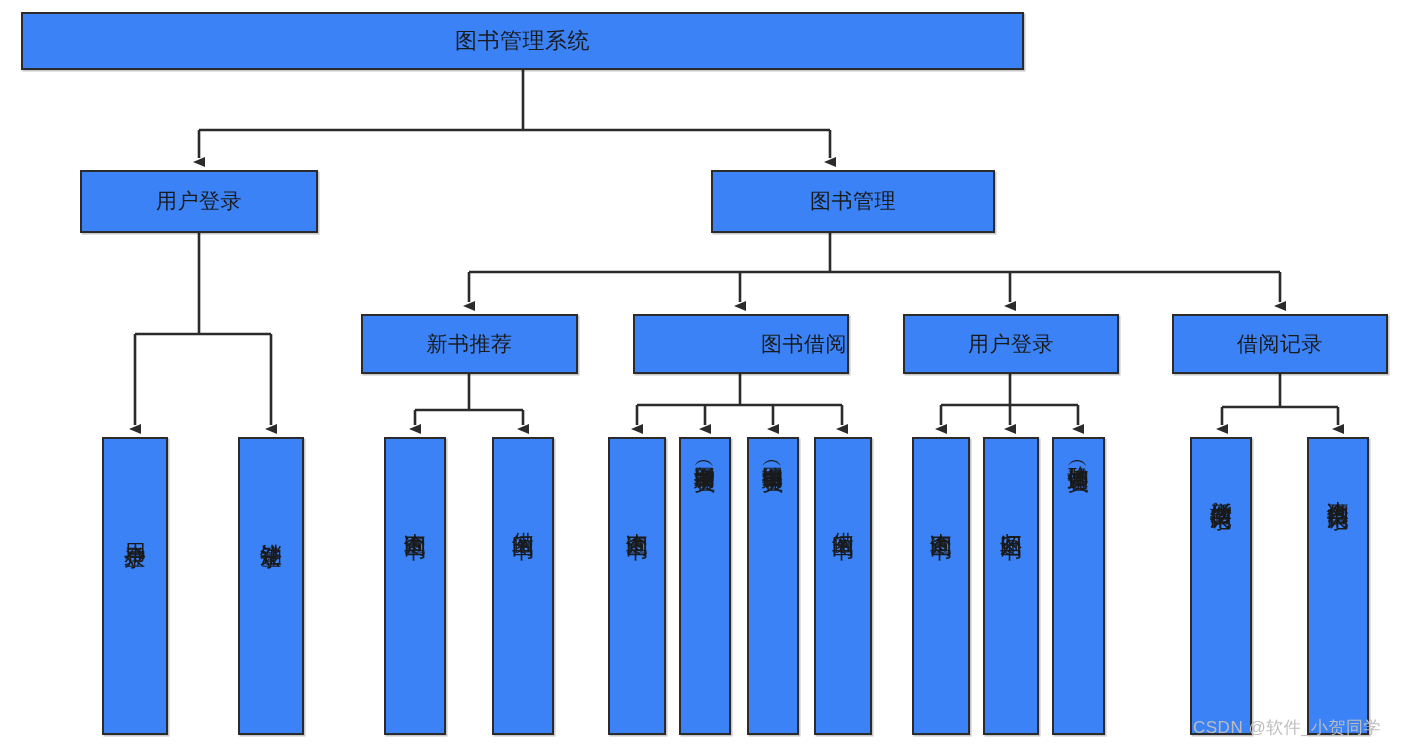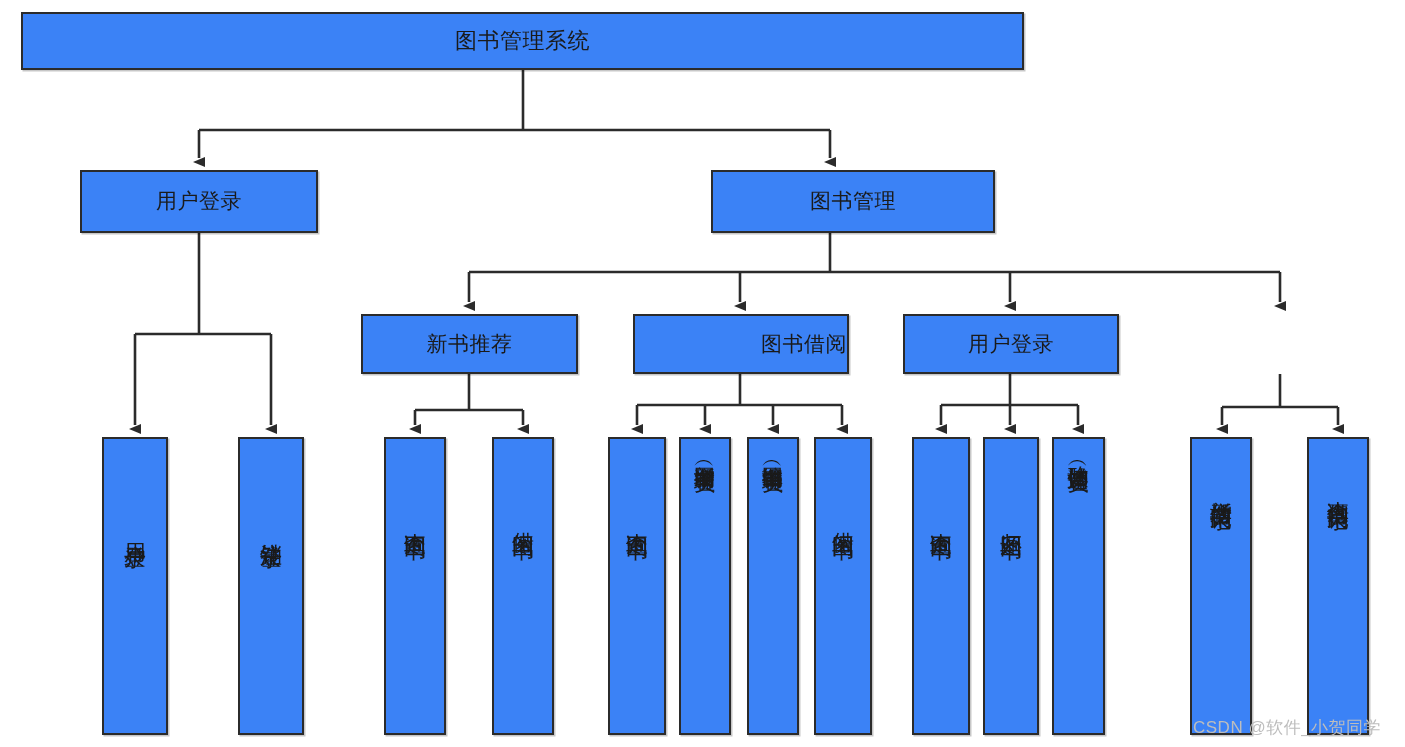--- a/index.html
+++ b/index.html
@@ -146,20 +146,23 @@
 
   <div class="node horiz" style="left:361px; top:314px; width:217px; height:60px;">
     <span class="node-label">新书推荐</span>
   </div>
   <div class="node horiz" style="left:633px; top:314px; width:216px; height:60px;justify-content:flex-end;">
     <span class="node-label">图书借阅</span>
   </div>
   <div class="node horiz" style="left:903px; top:314px; width:216px; height:60px;">
     <span class="node-label">用户登录</span>
   </div>
+  <div class="node horiz" style="left:1172px; top:314px; width:216px; height:60px;">
+    <span class="node-label">借阅记录</span>
+  </div>
 
   <div class="node vert" style="left:102px; top:437px; width:66px; height:298px; padding-top:86px;">
     <span class="node-label">用户登录</span>
   </div>
   <div class="node vert" style="left:238px; top:437px; width:66px; height:298px; padding-top:86px;">
     <span class="node-label">注销登录</span>
   </div>
 
   <div class="node vert" style="left:384px; top:437px; width:62px; height:298px; padding-top:76px;">
     <span class="node-label">查询图书</span>

